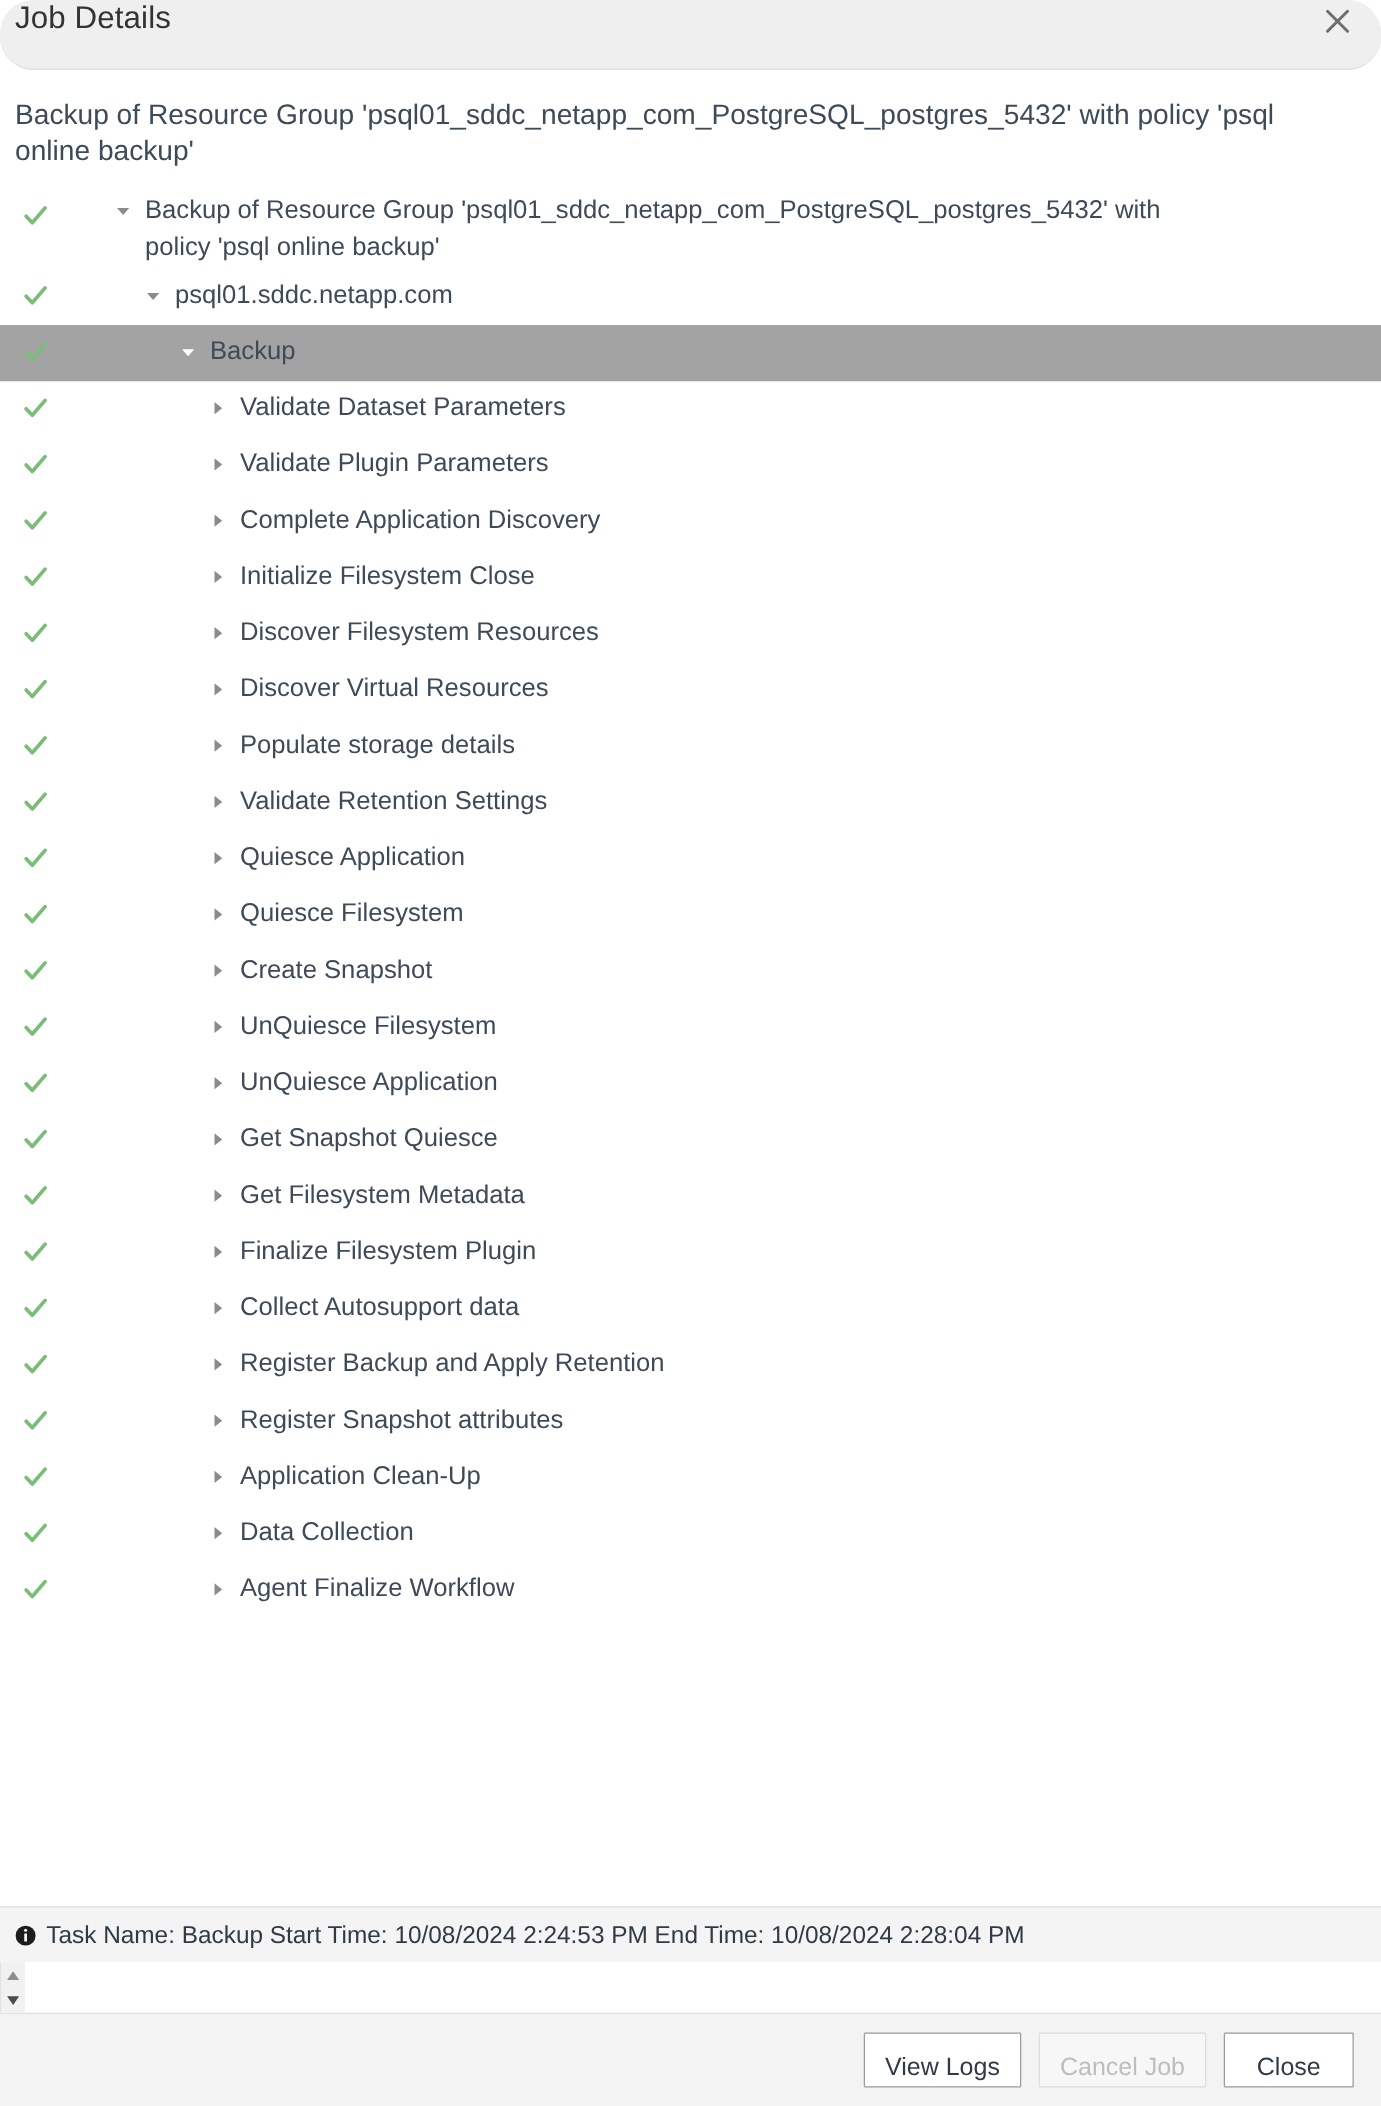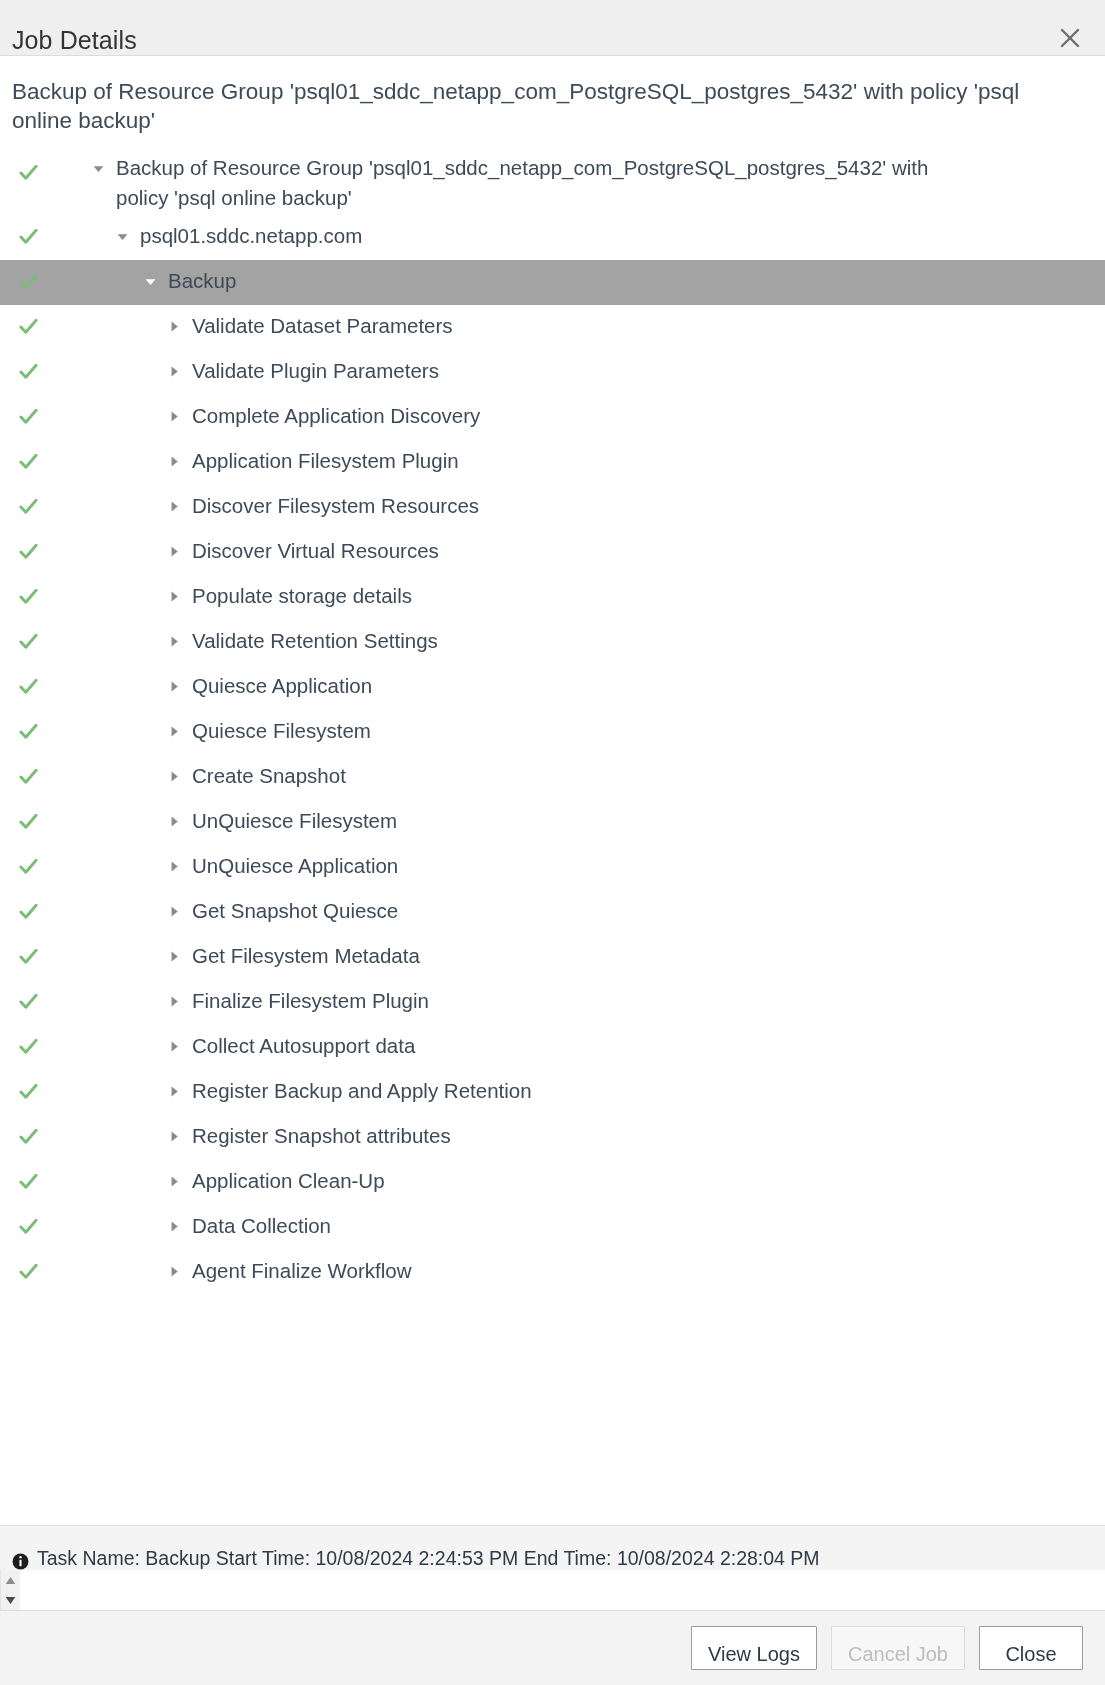--- a/index.html
+++ b/index.html
@@ -20,23 +20,24 @@
     flex-direction: column;
   }
 
   
   .titlebar {
     height: 56px;
     min-height: 56px;
     background: #efefef;
     border-bottom: 1px solid #dcdcdc;
     display: flex;
-    align-items: flex-end;
+    align-items: flex-start;
     padding: 0 18px 0 12px;
     position: relative;
+    border-radius: 27px;
   }
   .titlebar-title {
     font-size: 25px;
     color: #333333;
     font-weight: 400;
     letter-spacing: 0.1px;
   }
   .close-x {
     margin-left: auto;
     width: 34px; height: 34px;
@@ -137,21 +138,21 @@
   .ind-1  { margin-left: 60px; }
   .ind-2  { margin-left: 88px; }
   .ind-3  { margin-left: 112px; }
 
   
   .statusbar {
     min-height: 45px;
     background: #f4f4f4;
     border-top: 1px solid #dddddd;
     display: flex;
-    align-items: flex-end;
+    align-items: center;
     padding: 0 12px;
     gap: 8px;
   }
   .info-icon {
     width: 17px; height: 17px;
     min-width: 17px;
     display: block;
   }
   .status-text {
     font-size: 19.5px;
@@ -347,21 +348,21 @@
                   <svg class="check" viewBox="0 0 20 20" aria-hidden="true">
                     <path d="M2 10.5 L7.2 16 L18 3.5" fill="none" stroke="#79bd77" stroke-width="3.1" stroke-linecap="round" stroke-linejoin="round"></path>
                   </svg>
                 </div>
                 <div class="label-cell ind-3">
                   <span class="twisty">
                     <svg width="13" height="13" viewBox="0 0 12 12" aria-hidden="true">
                       <path d="M3.3 1.4 L9 6 L3.3 10.6 Z" fill="#8b8b8b"></path>
                     </svg>
                   </span>
-                  <span class="node-text">Application Filesystem Plugin</span>
+                  <span class="node-text">Initialize Filesystem Close</span>
                 </div>
               </div>
               <div class="tree-row level3">
                 <div class="status-cell">
                   <svg class="check" viewBox="0 0 20 20" aria-hidden="true">
                     <path d="M2 10.5 L7.2 16 L18 3.5" fill="none" stroke="#79bd77" stroke-width="3.1" stroke-linecap="round" stroke-linejoin="round"></path>
                   </svg>
                 </div>
                 <div class="label-cell ind-3">
                   <span class="twisty">

